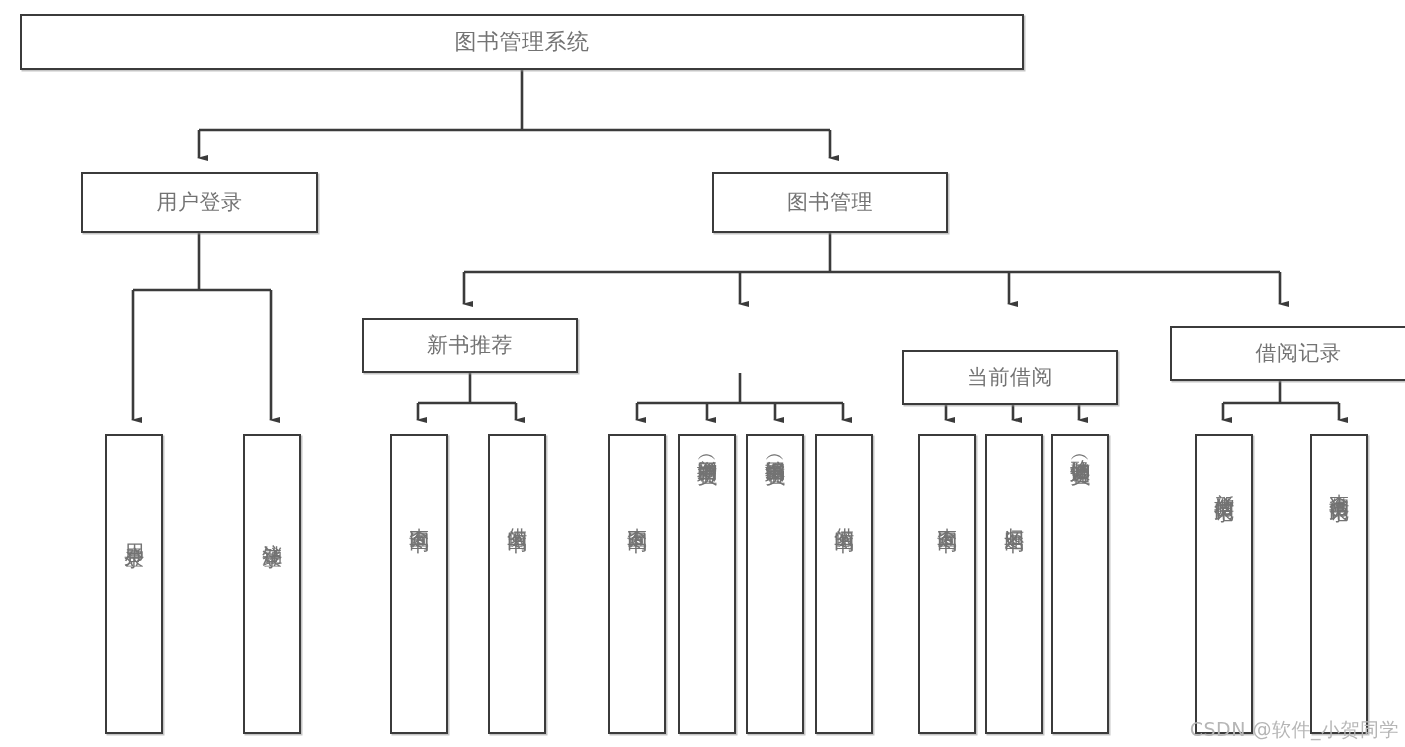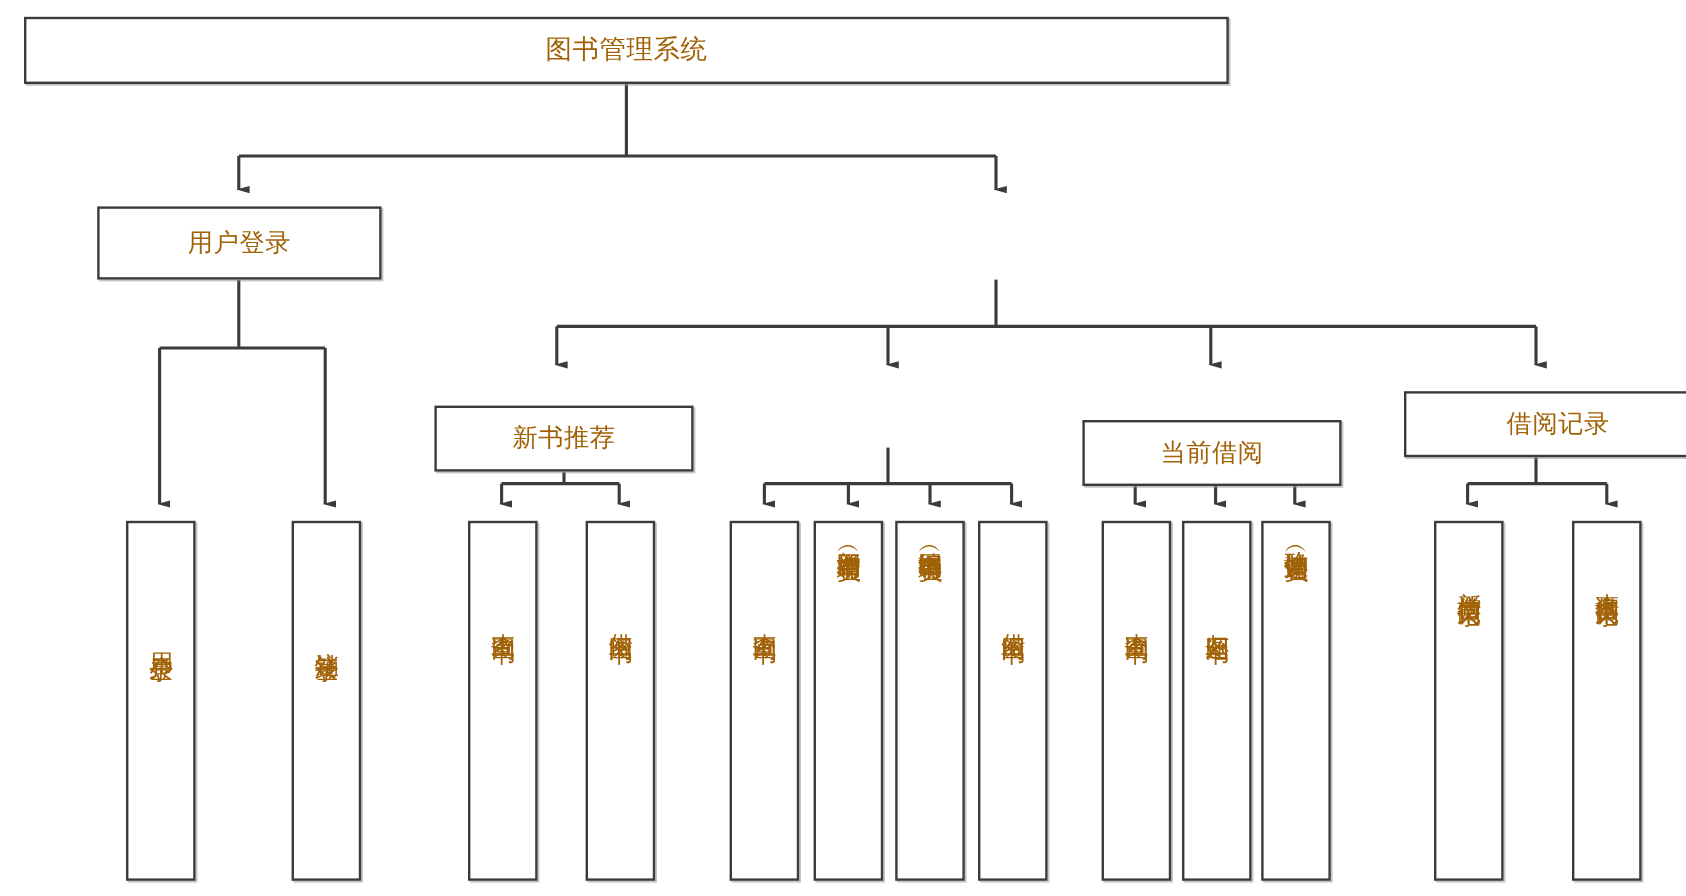--- a/index.html
+++ b/index.html
@@ -32,21 +32,21 @@
     position: absolute;
     box-sizing: border-box;
     background: #ffffff;
     border: 2px solid #3b3b3b;
     display: flex;
     align-items: center;
     justify-content: center;
     box-shadow: 1.5px 1.5px 0 rgba(150,150,150,0.55);
   }
   .node .label {
-    color: #a16207;
+    color: #737373;
     letter-spacing: 0.5px;
     white-space: nowrap;
     text-align: left;
   }
   .node.horiz .label {
     font-size: 21px;
     line-height: 1.1;
   }
   .node.root .label {
     font-size: 22px;
@@ -134,22 +134,25 @@
     </g>
   </svg>
 
   <div class="node root horiz" style="left:20px; top:14px; width:1004px; height:56px;">
     <span class="label">图书管理系统</span>
   </div>
 
   <div class="node horiz" style="left:81px; top:172px; width:237px; height:61px;">
     <span class="label">用户登录</span>
   </div>
-
-  <div class="node horiz" style="left:362px; top:318px; width:216px; height:55px;margin-top:20px;">
+  <div class="node horiz" style="left:712px; top:172px; width:236px; height:61px;">
+    <span class="label">图书管理</span>
+  </div>
+
+  <div class="node horiz" style="left:362px; top:318px; width:216px; height:55px;">
     <span class="label">新书推荐</span>
   </div>
   <div class="node horiz" style="left:902px; top:318px; width:216px; height:55px;margin-top:32px;">
     <span class="label">当前借阅</span>
   </div>
   <div class="node horiz" style="left:1170px; top:326px; width:257px; height:55px;">
     <span class="label">借阅记录</span>
   </div>
 
   <div class="node vert" style="left:105px; top:434px; width:58px; height:300px; padding-top:92px;">
@@ -189,14 +192,15 @@
     <span class="label">确认归还（管理员）</span>
   </div>
 
   <div class="node vert" style="left:1195px; top:434px; width:58px; height:300px; padding-top:42px;">
     <span class="label">新增借阅记录</span>
   </div>
   <div class="node vert" style="left:1310px; top:434px; width:58px; height:300px; padding-top:42px;">
     <span class="label">查询借阅记录</span>
   </div>
 
+  <div class="watermark">CSDN @软件_小贺同学</div>
 
 </div>
 
 </body></html>

